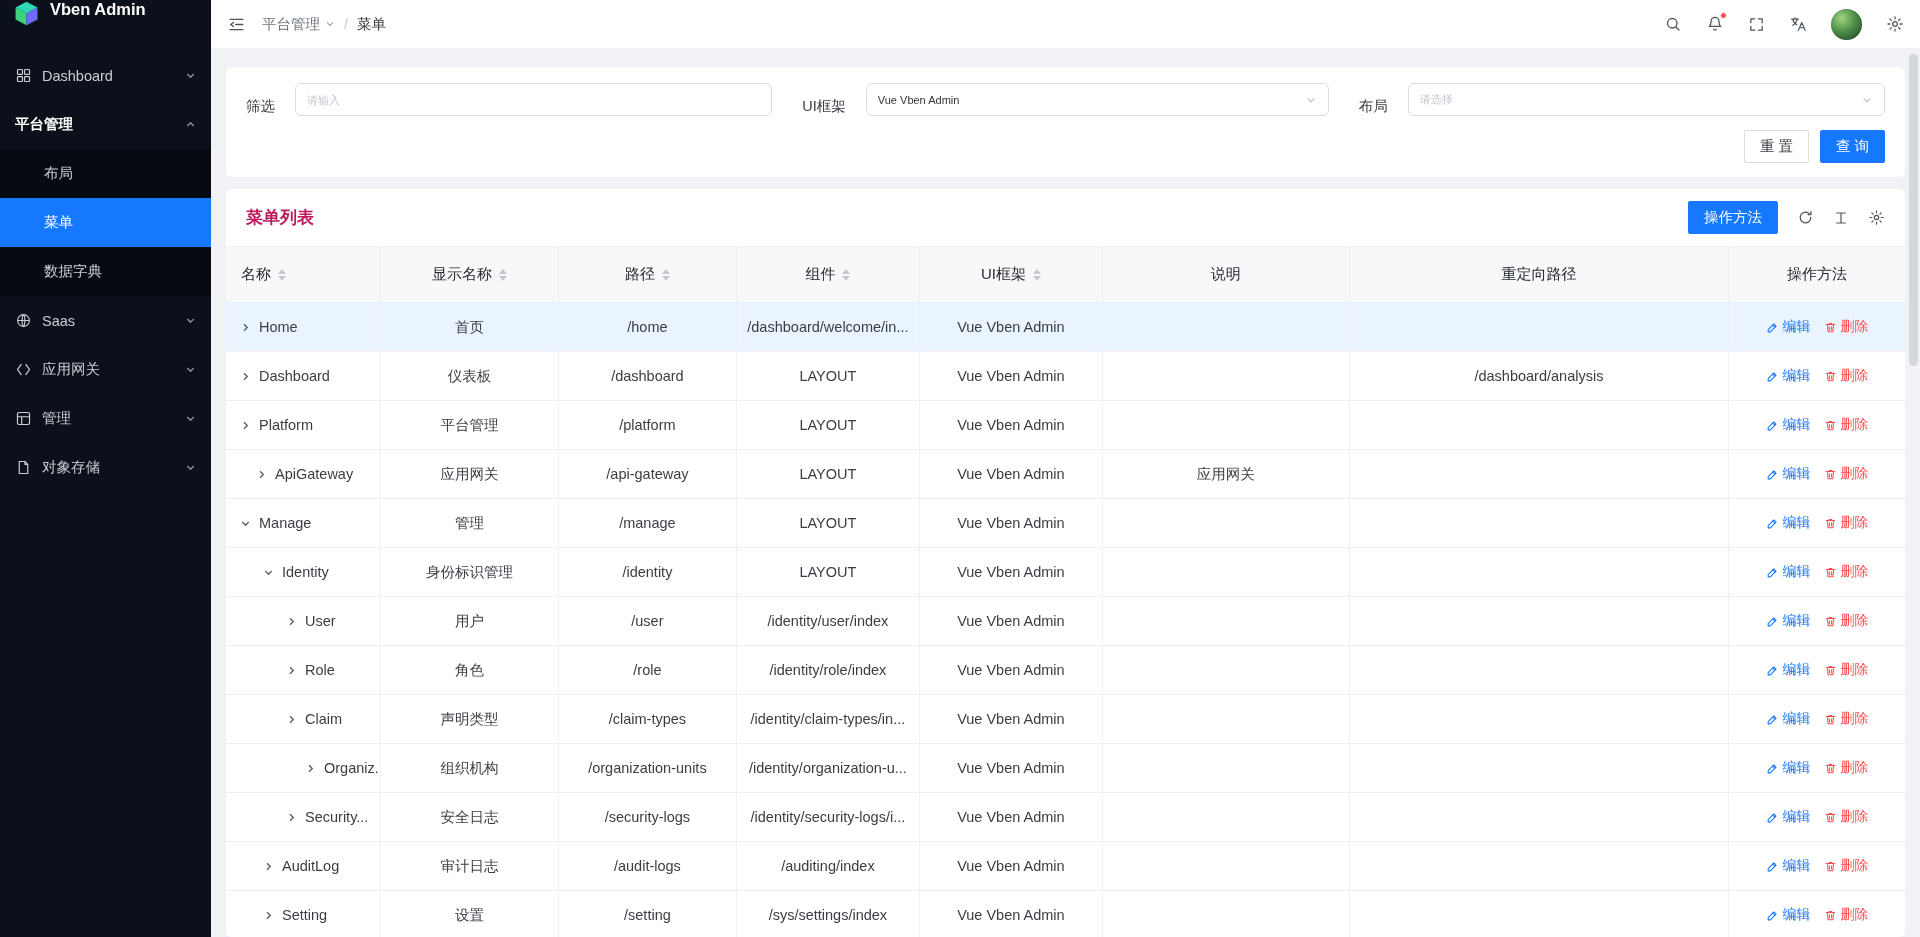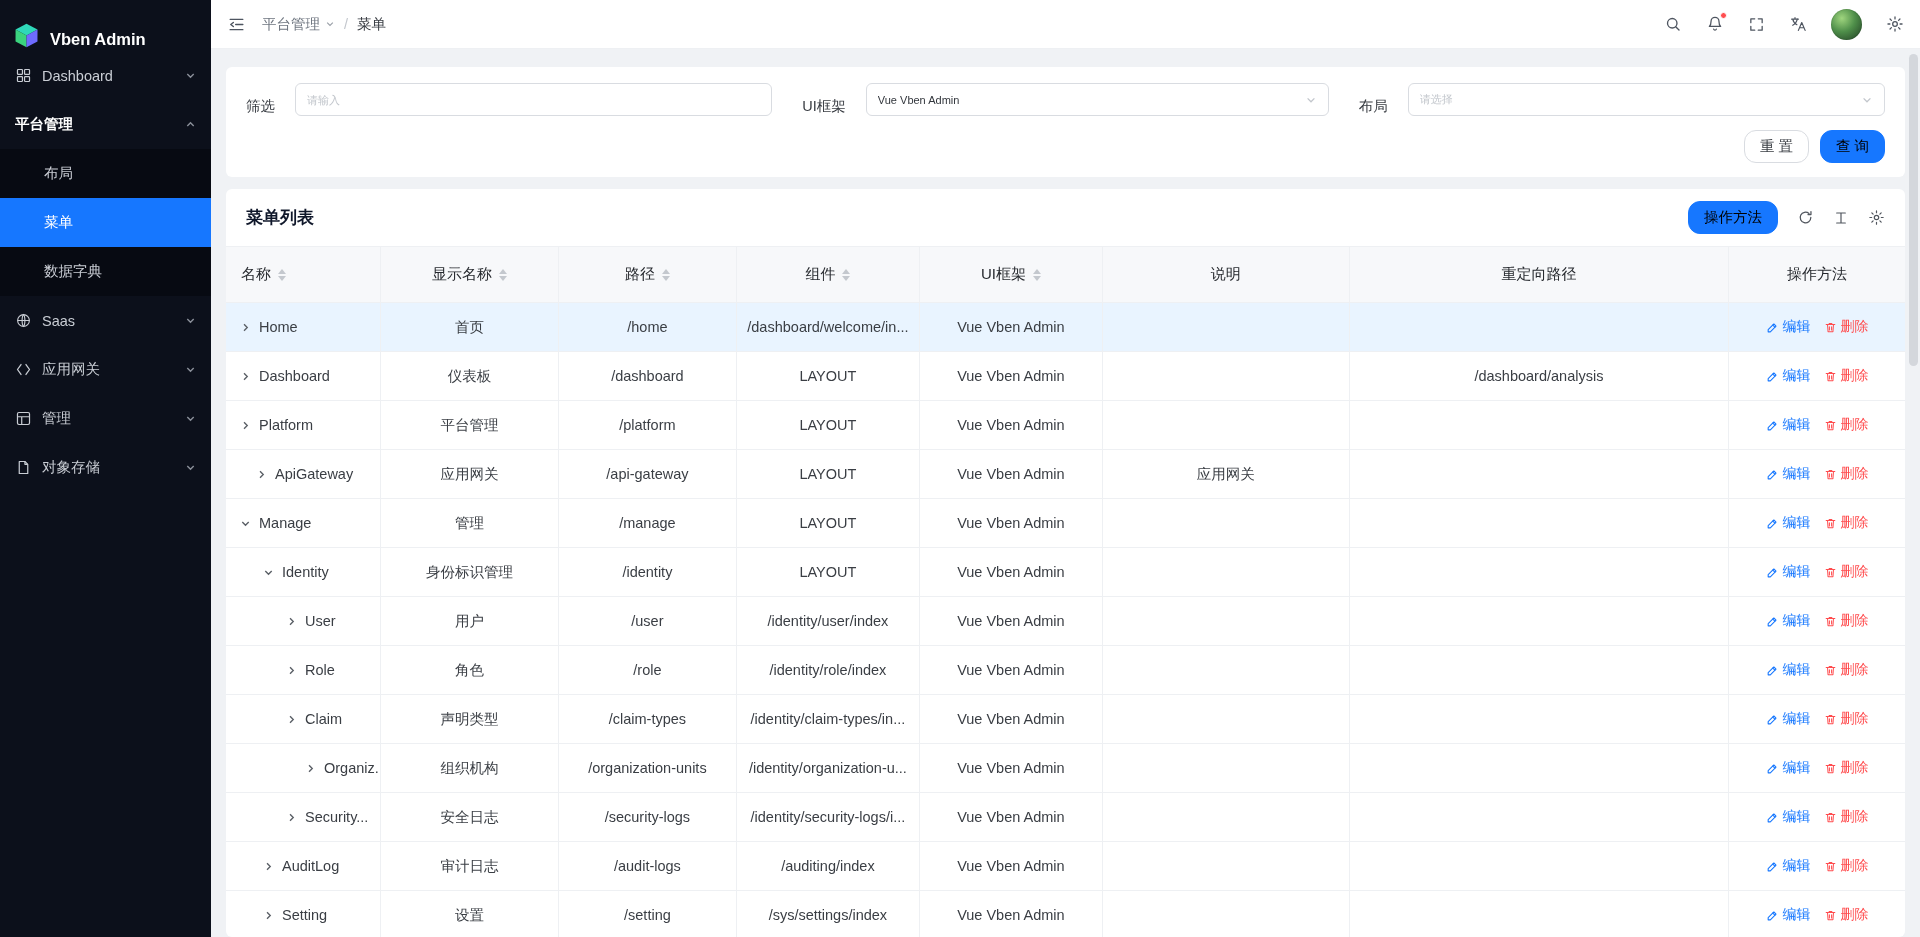--- a/index.html
+++ b/index.html
@@ -2,21 +2,21 @@
 <html><head>
 <meta charset="utf-8">
 <style>
   *{margin:0;padding:0;box-sizing:border-box}
   html,body{width:1920px;height:937px}
   body{display:flex;overflow:hidden;background:#f0f2f5;font-family:"Liberation Sans","DejaVu Sans",sans-serif;color:#27282b;-webkit-font-smoothing:antialiased}
   svg{display:block}
 
   
   .sidebar{width:211px;background:#0c101b;display:flex;flex-direction:column;flex-shrink:0;z-index:5}
-  .logo-row{height:49px;display:flex;align-items:flex-end;gap:10px;padding:0 13px;cursor:pointer;flex-shrink:0}
+  .logo-row{height:49px;display:flex;align-items:flex-start;gap:10px;padding:0 13px;cursor:pointer;flex-shrink:0}
   .logo-text{color:#fff;font-size:16.5px;font-weight:700;white-space:nowrap}
   .nav{flex:1;overflow:hidden;padding-top:2px}
   .nav-item{height:49px;display:flex;align-items:center;gap:10px;padding:0 15px;font-size:14.5px;color:#c9cdd4;cursor:pointer}
   .nav-item.group{color:#fff;font-weight:700}
   .nicon{display:flex;color:#c9cdd4;flex-shrink:0}
   .nlabel{flex:1;white-space:nowrap;overflow:hidden}
   .nchev{display:flex;color:#8b909a;flex-shrink:0}
   .sub-wrap{background:#070a12}
   .sub-item{height:49px;display:flex;align-items:center;padding:0 15px 0 44px;font-size:14.5px;color:#c9cdd4;cursor:pointer}
   .sub-item.active{background:#1677ff;color:#fff}
@@ -43,27 +43,27 @@
   .field{flex:1;display:flex;align-items:flex-end;gap:20px;min-width:0}
   .field>label{font-size:14.5px;color:#383c42;white-space:nowrap}
   .control{flex:1;height:33px;border:1px solid #d9dce1;border-radius:6px;background:#fff;display:flex;align-items:center;padding:0 11px;font-size:11px;color:#32363c;cursor:text;min-width:0}
   .control input{border:0;outline:0;width:100%;font:inherit;color:inherit;background:transparent}
   .control input::placeholder{color:#c2c6cc}
   .control.select{cursor:pointer}
   .sel-value{flex:1;white-space:nowrap;overflow:hidden}
   .sel-value.placeholder{color:#c2c6cc}
   .sel-chev{display:flex;color:#c2c6cc;flex-shrink:0}
   .btn-row{display:flex;justify-content:flex-end;gap:11px;margin-top:14px}
-  .btn{height:33px;padding:0 15px;border-radius:12px;border:1px solid #d9dce1;background:#fff;color:#383c42;font-size:14.5px;font-family:inherit;cursor:pointer;display:inline-flex;align-items:center;white-space:nowrap}
-  .btn-primary{background:#1677ff;border-color:#1677ff;color:#000000}
+  .btn{height:33px;padding:0 15px;border-radius:2px;border:1px solid #d9dce1;background:#fff;color:#383c42;font-size:14.5px;font-family:inherit;cursor:pointer;display:inline-flex;align-items:center;white-space:nowrap}
+  .btn-primary{background:#1677ff;border-color:#1677ff;color:#ffffff}
 
   
   .table-card{flex:1;display:flex;flex-direction:column;min-height:0;overflow:hidden}
   .table-head{display:flex;align-items:center;padding:12px 20px;flex-shrink:0}
-  .table-title{font-size:17px;font-weight:600;color:#0f172a}
+  .table-title{font-size:17px;font-weight:600;color:#be185d}
   .table-tools{margin-left:auto;display:flex;align-items:center;gap:19px}
   .tool-btn{display:flex;color:#51565e;cursor:pointer}
   table{width:100%;border-collapse:collapse;table-layout:fixed}
   thead th{background:#f7f8fa;height:56px;font-size:15px;font-weight:500;color:#26292e;border-top:1px solid #eef0f3;border-bottom:1px solid #eef0f3;border-right:1px solid #eef0f3;padding:0 10px;cursor:pointer}
   thead th:last-child{border-right:0}
   .th-inner{display:flex;align-items:center;justify-content:center;gap:3px}
   th.align-left .th-inner{justify-content:flex-start;padding-left:5px}
   .sorter{display:inline-flex;flex-direction:column;gap:2px;margin-left:4px}
   .sorter i{display:block;width:0;height:0;border-left:4px solid transparent;border-right:4px solid transparent}
   .sorter .up{border-bottom:5px solid #c4c8ce}

